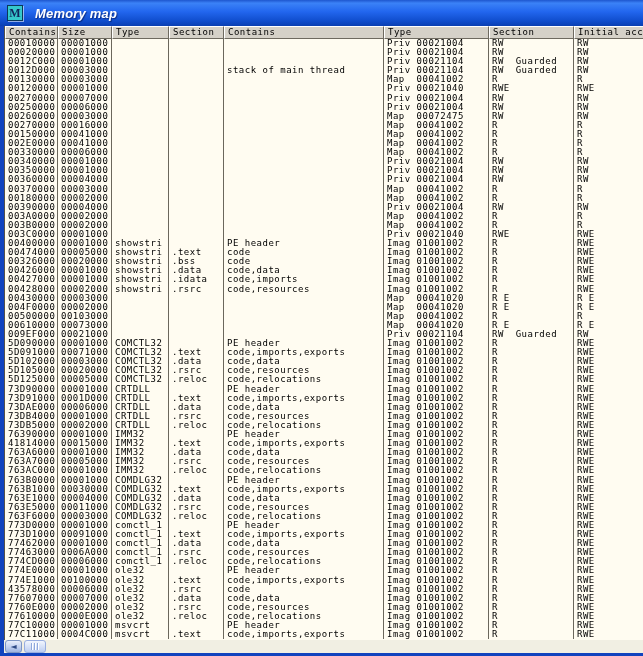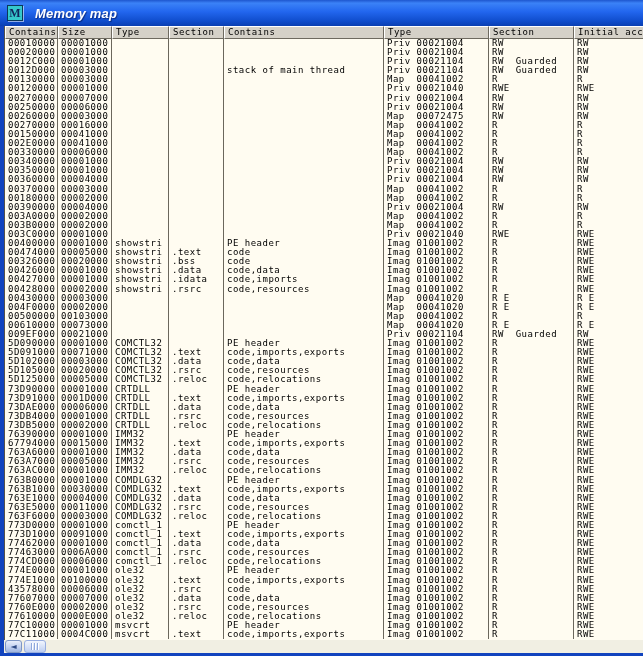--- a/index.html
+++ b/index.html
@@ -539,21 +539,21 @@
           <div class="cell c0">76390000</div>
           <div class="cell c1">00001000</div>
           <div class="cell c2">IMM32</div>
           <div class="cell c3"></div>
           <div class="cell c4">PE header</div>
           <div class="cell c5">Imag 01001002</div>
           <div class="cell c6">R</div>
           <div class="cell c7">RWE</div>
         </div>
         <div class="row">
-          <div class="cell c0">67794000</div>
+          <div class="cell c0">41814000</div>
           <div class="cell c1">00015000</div>
           <div class="cell c2">IMM32</div>
           <div class="cell c3">.text</div>
           <div class="cell c4">code,imports,exports</div>
           <div class="cell c5">Imag 01001002</div>
           <div class="cell c6">R</div>
           <div class="cell c7">RWE</div>
         </div>
         <div class="row">
           <div class="cell c0">763A6000</div>

